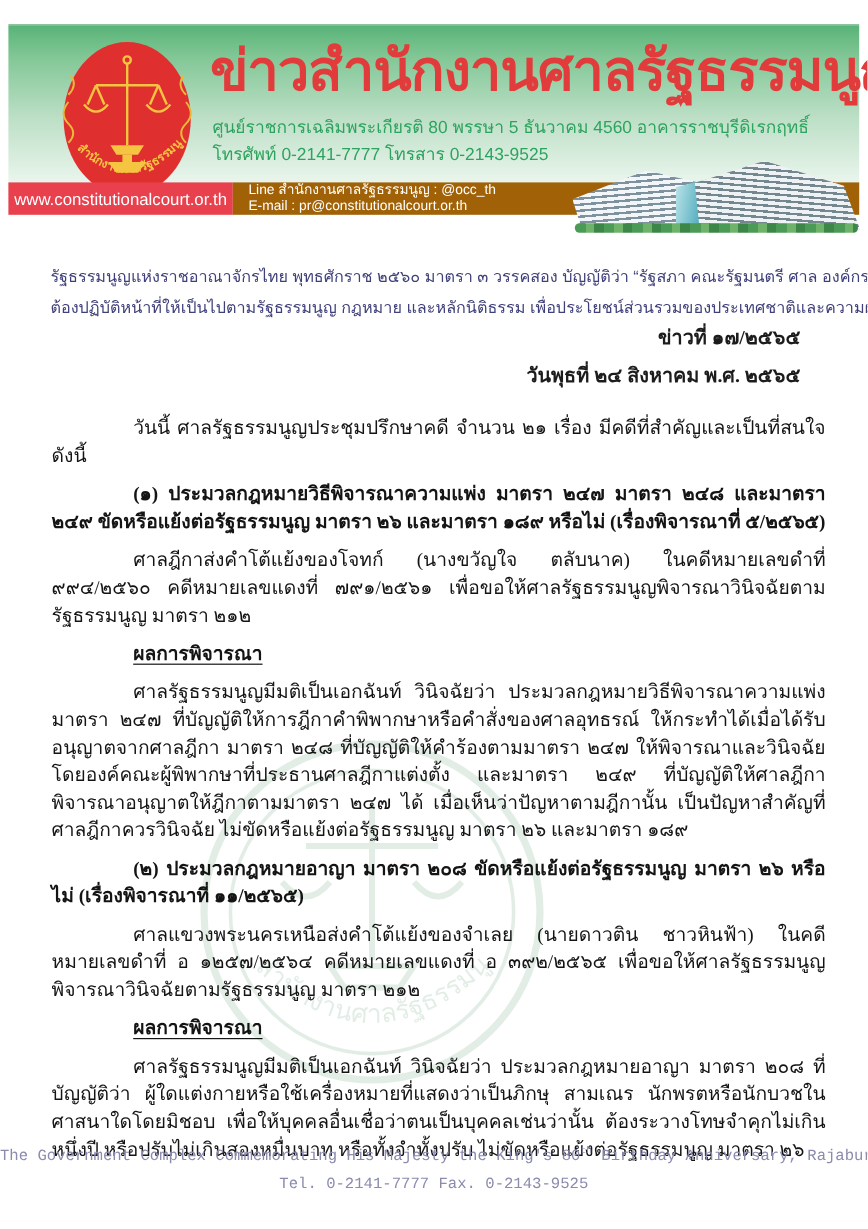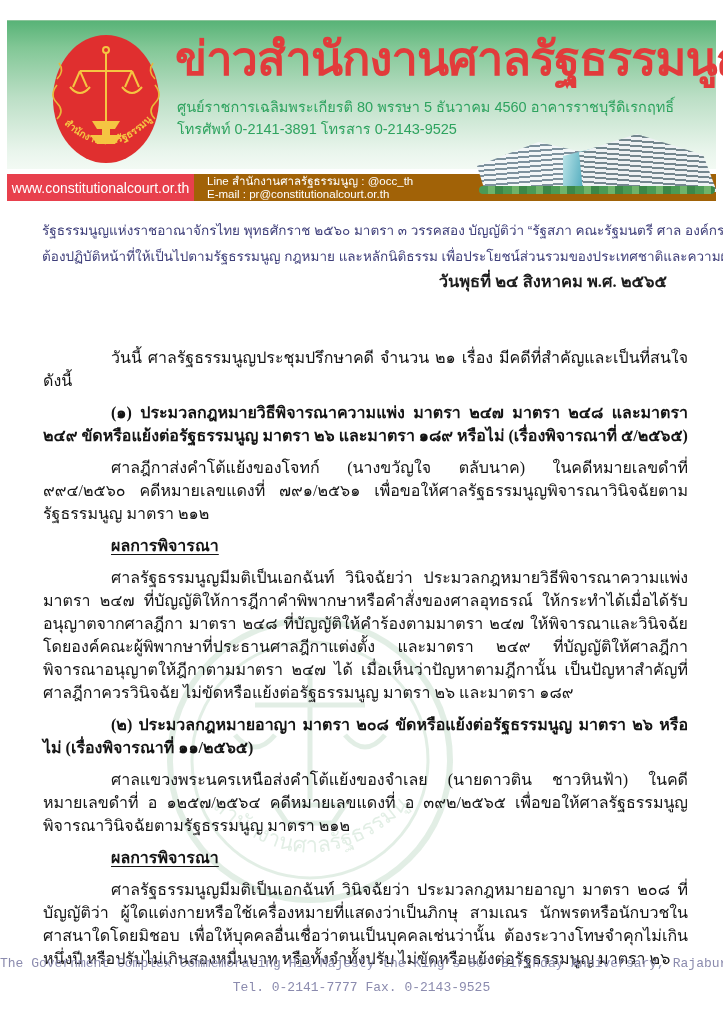--- a/index.html
+++ b/index.html
@@ -10,21 +10,21 @@
           background:linear-gradient(180deg,#58b377 0%,#82c796 18%,#bcdfc6 52%,#e9f5ec 88%,#f3faf4 100%);
           border-top:1px solid #8cc49b;}
   .seal{position:absolute;left:38px;top:8px;width:122px;height:142px;}
   .page-title{position:absolute;left:168px;top:12px;width:540px;
               font-family:"Liberation Sans", sans-serif;font-weight:700;
               font-size:47px;line-height:52px;color:#e23b3b;letter-spacing:-1px;white-space:nowrap;}
   .addr{position:absolute;left:170px;top:76px;width:520px;
         font-family:"Liberation Sans", sans-serif;font-size:14.5px;line-height:21.5px;
         color:#2ea35f;font-weight:500;white-space:nowrap;}
   
-  .bar{position:absolute;left:7px;top:174px;width:709px;height:40px;}
+  .bar{position:absolute;left:7px;top:152px;width:709px;height:40px;}
   .bar-red{position:absolute;left:0;top:0;width:187px;height:27px;background:#e8404d;
            display:flex;align-items:center;justify-content:center;}
   .bar-purple{position:absolute;left:187px;top:0;width:522px;height:27px;background:#a16207;}
   .website{color:#ffffff;font-family:"Liberation Sans", sans-serif;font-size:14px;white-space:nowrap;}
   .contact{position:absolute;left:13px;top:1px;color:#ffffff;
            font-family:"Liberation Sans", sans-serif;font-size:11.5px;line-height:12.5px;white-space:nowrap;}
   
   .bldg{position:absolute;left:477px;top:134px;width:240px;height:60px;z-index:4;}
   .bldg .wing-l{position:absolute;left:0;top:8px;width:118px;height:50px;
         clip-path:polygon(0 48%,52% 0,100% 26%,100% 100%,7% 100%);
@@ -86,21 +86,21 @@
         <path d="M110 50 q-8 -8 -2 -16 M110 56 q8 10 0 18 q-8 8 0 16"></path>
       </g>
       <path id="sealcap" d="M16 92 Q61 138 106 92" fill="none"></path>
       <text font-family="Liberation Sans, sans-serif" font-size="10" fill="#f5c542" font-weight="700">
         <textPath href="#sealcap" startOffset="4">สำนักงานศาลรัฐธรรมนูญ</textPath>
       </text>
     </svg>
     <div class="page-title">ข่าวสำนักงานศาลรัฐธรรมนูญ</div>
     <div class="addr">
       <div>ศูนย์ราชการเฉลิมพระเกียรติ 80 พรรษา 5 ธันวาคม 4560 อาคารราชบุรีดิเรกฤทธิ์</div>
-      <div>โทรศัพท์ 0-2141-3891  โทรสาร 0-2143-9525</div>
+      <div>โทรศัพท์ 0-2141-7777  โทรสาร 0-2143-9525</div>
     </div>
   </div>
 
   <div class="bar">
     <div class="bar-red">
       <span class="website">www.constitutionalcourt.or.th</span>
     </div>
     <div class="bar-purple">
       <div class="contact">
         <div>Line สำนักงานศาลรัฐธรรมนูญ : @occ_th</div>
@@ -130,20 +130,21 @@
       <textPath href="#wmcap" startOffset="10">สำนักงานศาลรัฐธรรมนูญ</textPath>
     </text>
   </svg>
 
   <div class="intro">
     <div>รัฐธรรมนูญแห่งราชอาณาจักรไทย พุทธศักราช ๒๕๖๐ มาตรา ๓ วรรคสอง บัญญัติว่า “รัฐสภา คณะรัฐมนตรี ศาล องค์กรอิสระ และหน่วยงานของรัฐ</div>
     <div>ต้องปฏิบัติหน้าที่ให้เป็นไปตามรัฐธรรมนูญ กฎหมาย และหลักนิติธรรม เพื่อประโยชน์ส่วนรวมของประเทศชาติและความผาสุกของประชาชนโดยรวม”</div>
   </div>
 
   <div class="meta">
+    <div>ข่าวที่  ๑๗/๒๕๖๕</div>
     <div>วันพุธที่ ๒๔ สิงหาคม พ.ศ. ๒๕๖๕</div>
   </div>
 
   <div class="body-text">
     <p>วันนี้ ศาลรัฐธรรมนูญประชุมปรึกษาคดี จำนวน ๒๑ เรื่อง มีคดีที่สำคัญและเป็นที่สนใจ ดังนี้</p>
     <p class="p-bold">(๑) ประมวลกฎหมายวิธีพิจารณาความแพ่ง มาตรา ๒๔๗ มาตรา ๒๔๘ และมาตรา ๒๔๙ ขัดหรือแย้งต่อรัฐธรรมนูญ มาตรา ๒๖ และมาตรา ๑๘๙ หรือไม่ (เรื่องพิจารณาที่ ๕/๒๕๖๕)</p>
     <p>ศาลฎีกาส่งคำโต้แย้งของโจทก์ (นางขวัญใจ ตลับนาค) ในคดีหมายเลขดำที่ ๙๙๔/๒๕๖๐ คดีหมายเลขแดงที่ ๗๙๑/๒๕๖๑ เพื่อขอให้ศาลรัฐธรรมนูญพิจารณาวินิจฉัยตามรัฐธรรมนูญ มาตรา ๒๑๒</p>
     <p class="p-head">ผลการพิจารณา</p>
     <p>ศาลรัฐธรรมนูญมีมติเป็นเอกฉันท์ วินิจฉัยว่า ประมวลกฎหมายวิธีพิจารณาความแพ่ง มาตรา ๒๔๗ ที่บัญญัติให้การฎีกาคำพิพากษาหรือคำสั่งของศาลอุทธรณ์ ให้กระทำได้เมื่อได้รับอนุญาตจากศาลฎีกา มาตรา ๒๔๘ ที่บัญญัติให้คำร้องตามมาตรา ๒๔๗ ให้พิจารณาและวินิจฉัยโดยองค์คณะผู้พิพากษาที่ประธานศาลฎีกาแต่งตั้ง และมาตรา ๒๔๙ ที่บัญญัติให้ศาลฎีกาพิจารณาอนุญาตให้ฎีกาตามมาตรา ๒๔๗ ได้ เมื่อเห็นว่าปัญหาตามฎีกานั้น เป็นปัญหาสำคัญที่ศาลฎีกาควรวินิจฉัย ไม่ขัดหรือแย้งต่อรัฐธรรมนูญ มาตรา ๒๖ และมาตรา ๑๘๙</p>
     <p class="p-bold">(๒) ประมวลกฎหมายอาญา มาตรา ๒๐๘ ขัดหรือแย้งต่อรัฐธรรมนูญ มาตรา ๒๖ หรือไม่ (เรื่องพิจารณาที่  ๑๑/๒๕๖๕)</p>

